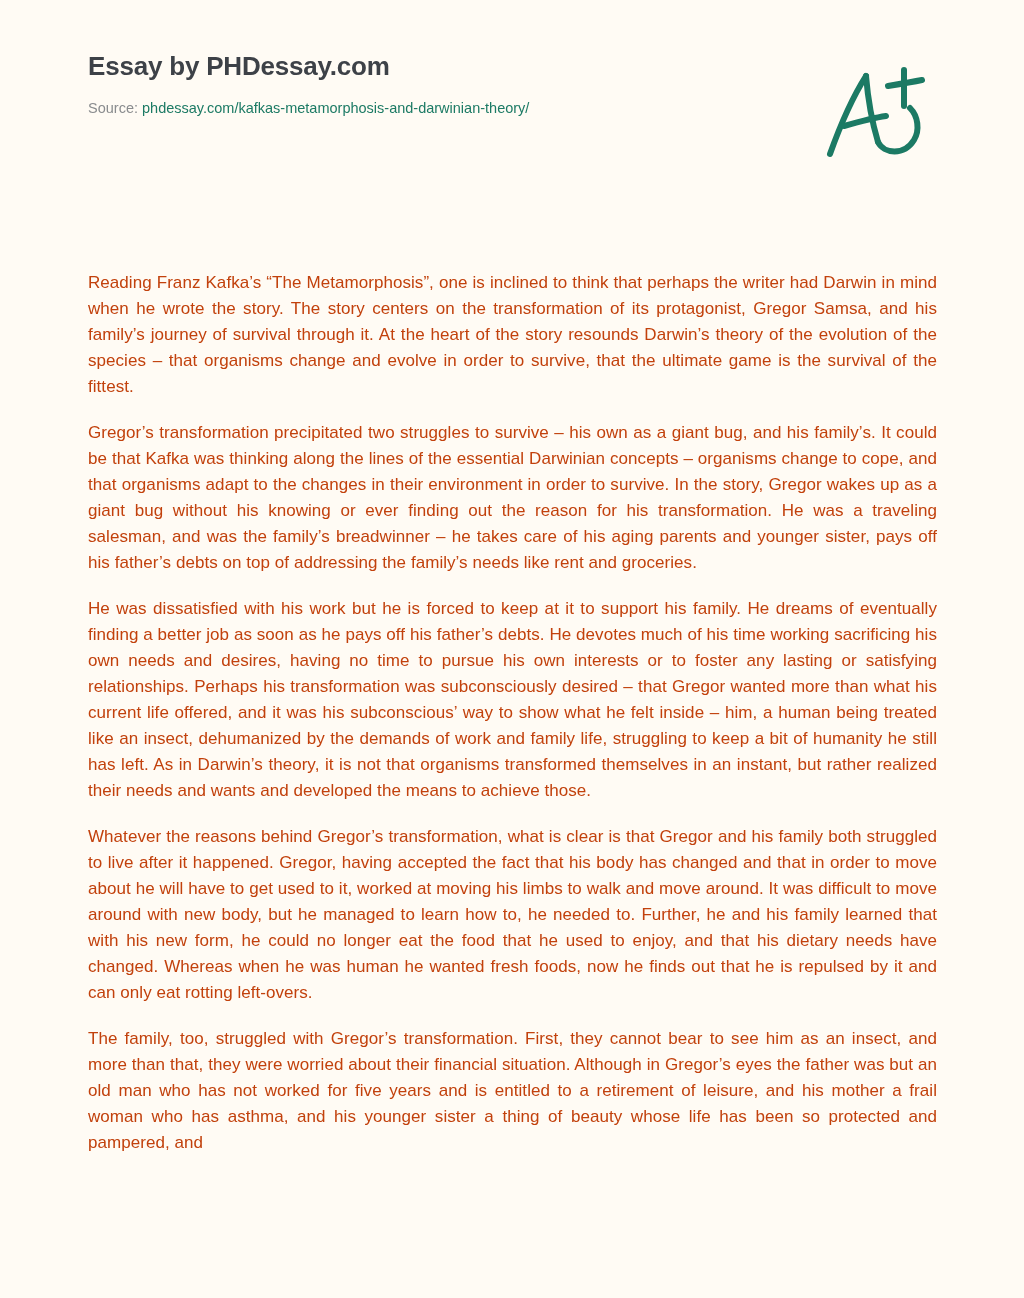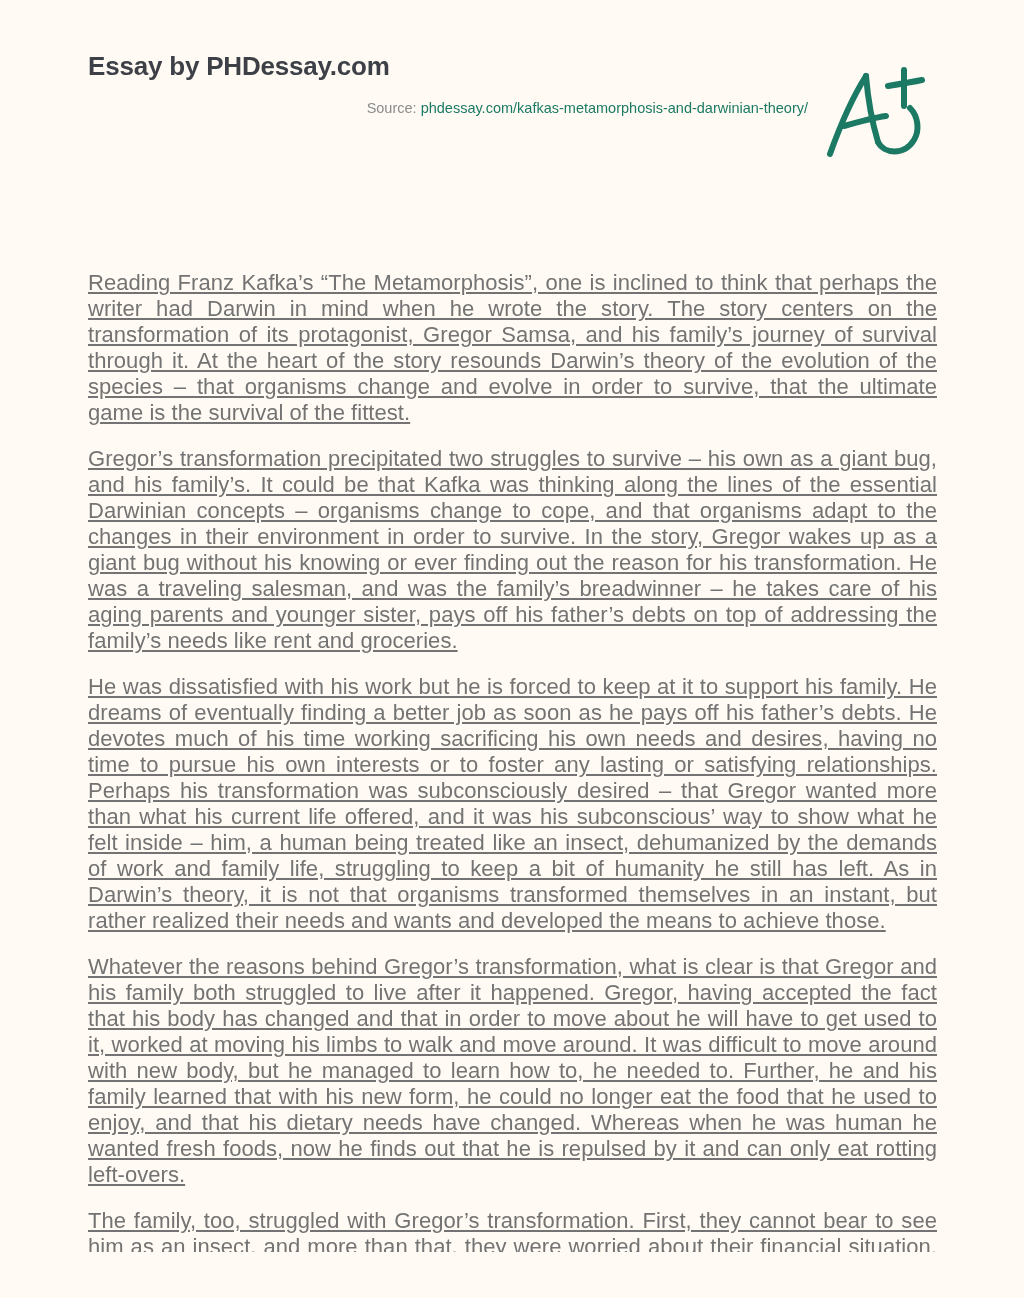--- a/index.html
+++ b/index.html
@@ -34,21 +34,20 @@
       color: #3d4147;
       letter-spacing: -0.2px;
       margin: 0;
       line-height: 36px;
     }
     .source {
       margin-top: 14px;
       font-size: 14.5px;
       line-height: 20px;
       color: #8a8c8e;
-      text-align: right;
     }
     .source a {
       color: #1c7a64;
       text-decoration: none;
     }
     .logo {
       position: absolute;
       left: 822px;
       top: 64px;
       width: 110px;
@@ -69,26 +68,25 @@
     .content-clip {
       position: absolute;
       left: 88px;
       top: 270px;
       width: 849px;
       height: 982px;
       overflow: hidden;
     }
     .content p {
       margin: 0 0 20px 0;
-      font-size: 22px;
+      font-size: 17px;
       line-height: 26px;
       text-align: justify;
-      color: #737373;
+      color: #c2410c;
       letter-spacing: 0.05px;
-      text-decoration: underline;
     }
   </style>
 </head>
 <body>
 
 <div class="page">
 
   <div class="header">
     <h2 class="brand">Essay by PHDessay.com</h2>
     <div class="source">

